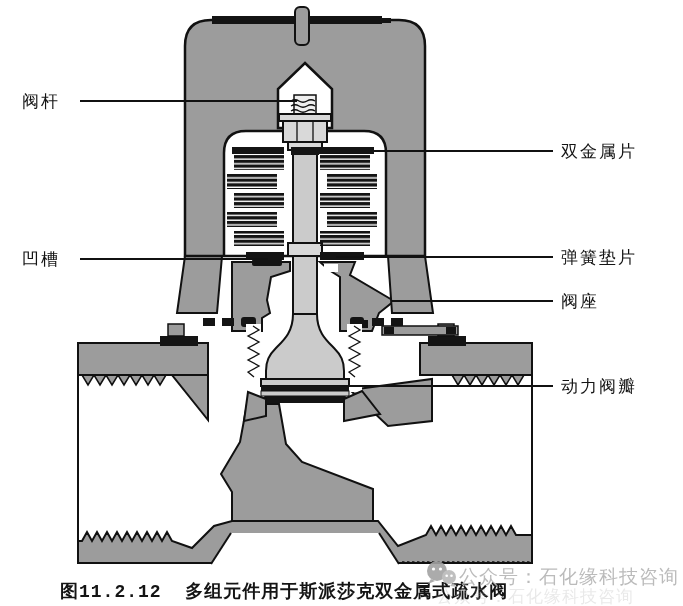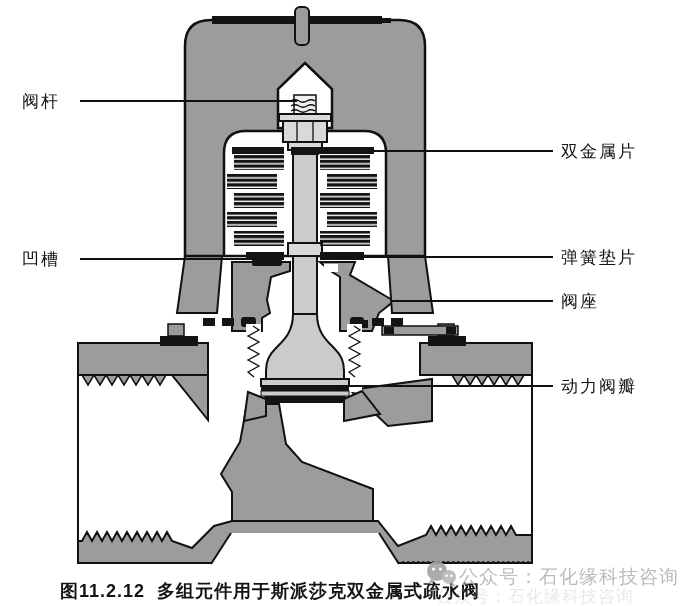--- a/index.html
+++ b/index.html
@@ -1,17 +1,17 @@
 <!DOCTYPE html>
 <html><head>
 <meta charset="utf-8">
 <style>
   html,body{margin:0;padding:0;background:#ffffff;}
   .stage{position:relative;width:683px;height:606px;background:#ffffff;overflow:hidden;
-         font-family:Liberation Sans, sans-serif;}
+         font-family:Liberation Mono, monospace;}
   svg{display:block;}
   .outline{stroke:#111111;stroke-width:2.5;fill:#9c9c9c;}
   .gray{fill:#9c9c9c;stroke:#111111;stroke-width:2;}
   .gray-thin{fill:#9c9c9c;stroke:#111111;stroke-width:1.5;}
   .lightgray{fill:#cbcbcb;stroke:#111111;stroke-width:2;}
   .nutgray{fill:#d9d9d9;stroke:#111111;stroke-width:2;}
   .blk{fill:#141414;stroke:none;}
   .whitecut{fill:#ffffff;stroke:none;}
   .edge{stroke:#111111;stroke-width:2;fill:none;}
   .thin{stroke:#111111;stroke-width:1.3;fill:none;}

